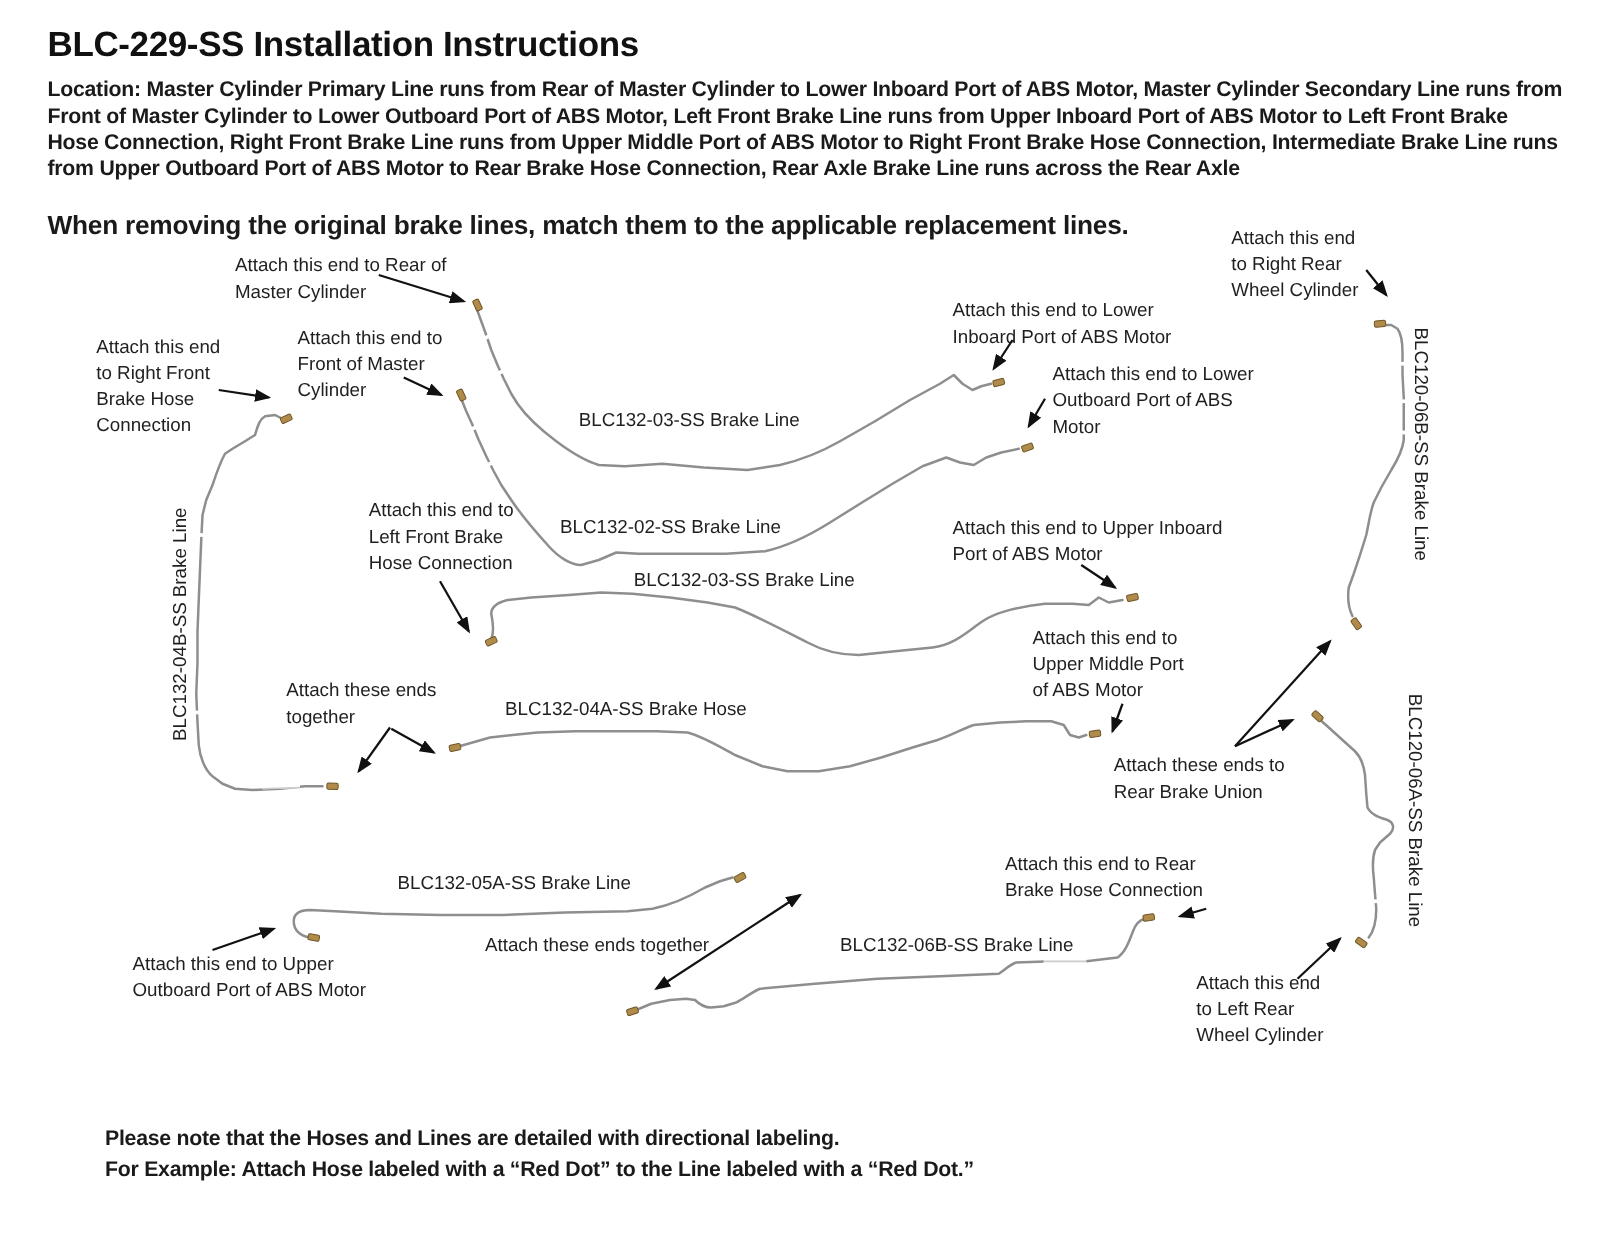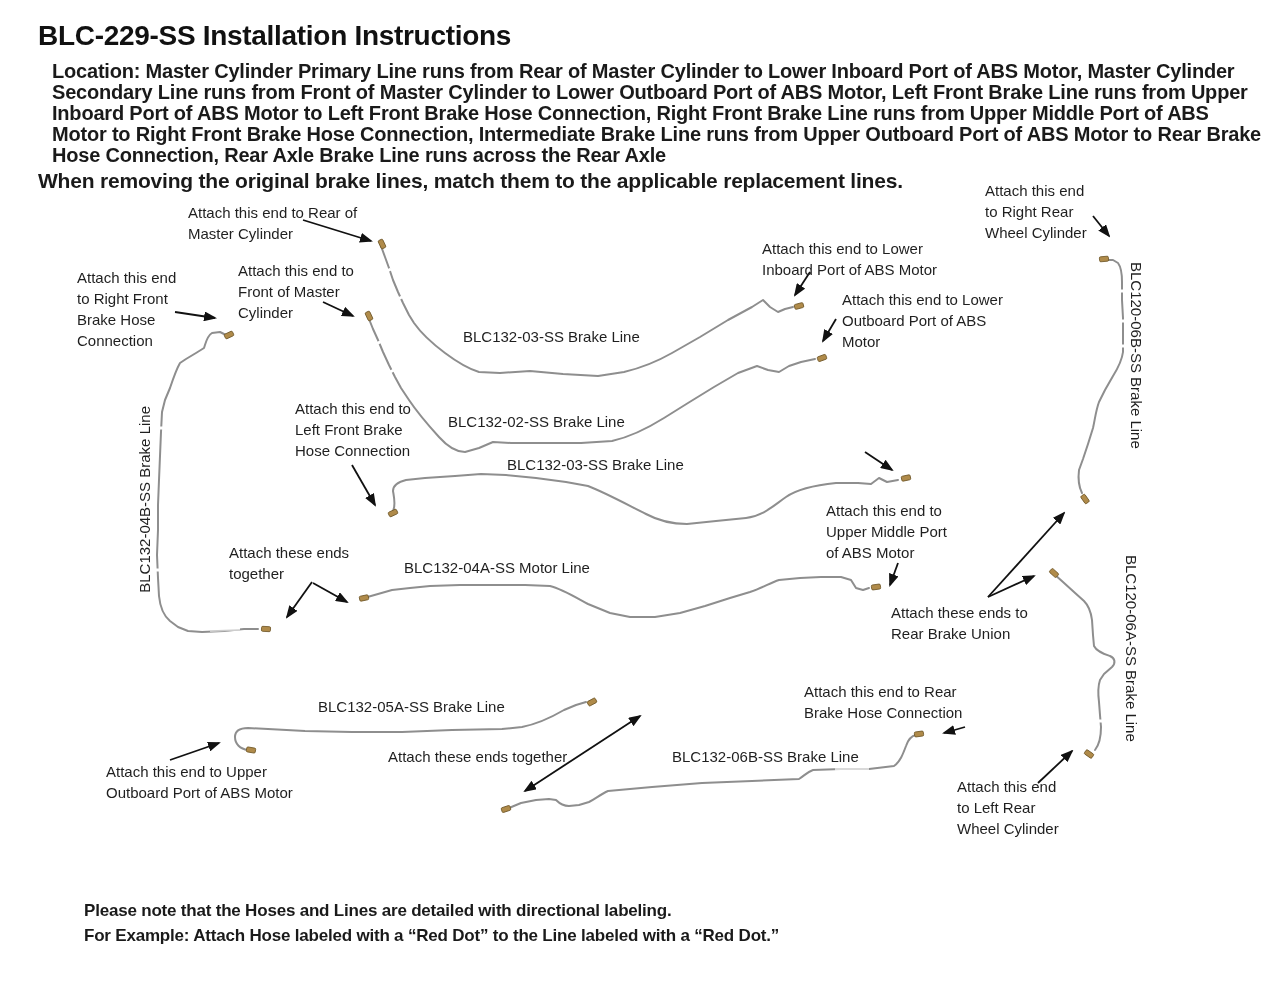--- a/index.html
+++ b/index.html
@@ -5,22 +5,22 @@
   html,body{margin:0;padding:0;background:#ffffff;}
   .sheet{
     position:relative;width:1280px;height:989px;background:#ffffff;
     font-family:"Liberation Sans",sans-serif;color:#1a1a1a;overflow:hidden;
   }
   .title{
     position:absolute;left:38px;top:20px;margin:0;
     font-size:28px;font-weight:bold;letter-spacing:-0.3px;color:#111;
   }
   .location{
-    position:absolute;left:52px;top:61px;width:1212px;margin:0;
-    font-size:20px;font-weight:bold;line-height:21px;letter-spacing:-0.2px;
+    position:absolute;left:38px;top:61px;width:1212px;margin:0;
+    font-size:17px;font-weight:bold;line-height:21px;letter-spacing:-0.2px;
   }
   .instruction{
     position:absolute;left:38px;top:169px;margin:0;
     font-size:21px;font-weight:bold;letter-spacing:-0.2px;
   }
   .diagram-svg{position:absolute;left:0;top:0;}
   .callout{
     position:absolute;font-size:15px;line-height:21px;white-space:pre-line;color:#1f1f1f;
   }
   .v-down{writing-mode:vertical-rl;}
@@ -172,26 +172,28 @@
 Motor</div>
   <div class="callout" style="left:985px;top:180px;">Attach this end
 to Right Rear
 Wheel Cylinder</div>
   <div class="callout v-down" style="left:1126px;top:262px;">BLC120-06B-SS Brake Line</div>
   <div class="callout" style="left:295px;top:398px;">Attach this end to
 Left Front Brake
 Hose Connection</div>
   <div class="callout" style="left:448px;top:411px;">BLC132-02-SS Brake Line</div>
   <div class="callout" style="left:507px;top:454px;">BLC132-03-SS Brake Line</div>
+  <div class="callout" style="left:762px;top:412px;">Attach this end to Upper Inboard
+Port of ABS Motor</div>
   <div class="callout" style="left:826px;top:500px;">Attach this end to
 Upper Middle Port
 of ABS Motor</div>
   <div class="callout" style="left:229px;top:542px;">Attach these ends
 together</div>
-  <div class="callout" style="left:404px;top:557px;">BLC132-04A-SS Motor Line</div>
+  <div class="callout" style="left:404px;top:557px;">BLC132-04A-SS Brake Hose</div>
   <div class="callout" style="left:891px;top:602px;">Attach these ends to
 Rear Brake Union</div>
   <div class="callout v-up" style="left:134px;top:406px;">BLC132-04B-SS Brake Line</div>
   <div class="callout" style="left:318px;top:696px;">BLC132-05A-SS Brake Line</div>
   <div class="callout" style="left:106px;top:761px;">Attach this end to Upper
 Outboard Port of ABS Motor</div>
   <div class="callout" style="left:388px;top:746px;">Attach these ends together</div>
   <div class="callout" style="left:672px;top:746px;">BLC132-06B-SS Brake Line</div>
   <div class="callout" style="left:804px;top:681px;">Attach this end to Rear
 Brake Hose Connection</div>

